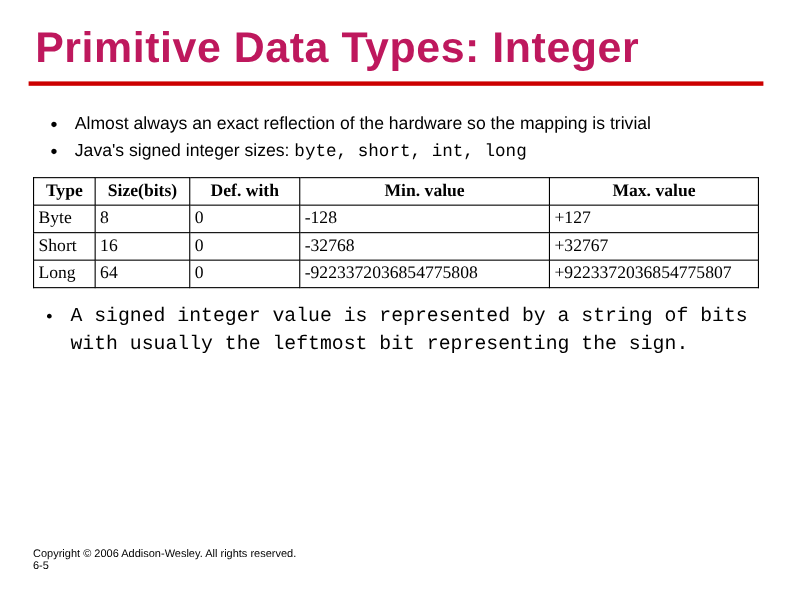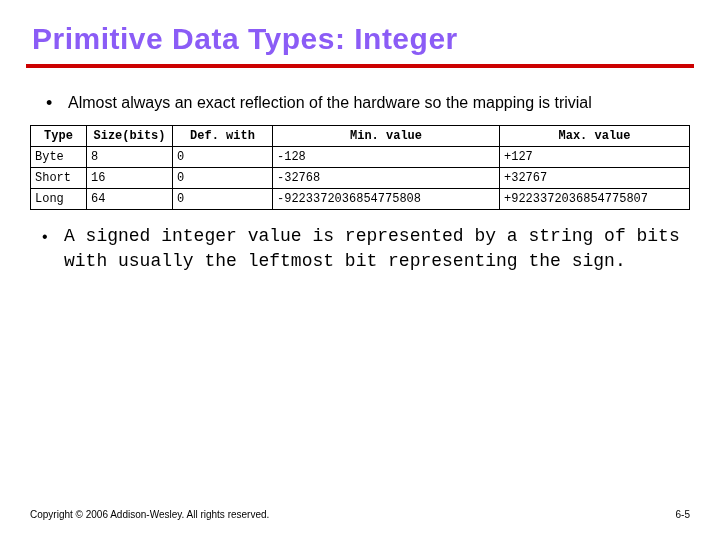--- a/index.html
+++ b/index.html
@@ -14,22 +14,22 @@
     box-sizing: border-box;
   }
   .slide {
     padding: 22px 30px 0 30px;
     box-sizing: border-box;
     width: 720px;
     height: 540px;
     position: relative;
   }
   .title {
-    color: #8b5cf6;
-    font-size: 30px;
+    color: #be185d;
+    font-size: 39px;
     font-weight: 600;
     letter-spacing: 0.5px;
     margin: 0 0 8px 2px;
   }
   .rule {
     height: 4px;
     background: #cc0000;
     margin: 0 -4px 24px -4px;
   }
   ul.bullets {
@@ -55,23 +55,23 @@
     font-family: "Courier New", Courier, monospace;
   }
   table.data {
     border-collapse: collapse;
     width: 100%;
     margin: 6px 0 14px 0;
     table-layout: fixed;
   }
   table.data th, table.data td {
     border: 1.5px solid #000;
-    font-size: 12px;
+    font-size: 16px;
     padding: 3px 4px;
-    font-family: Liberation Mono, monospace;
+    font-family: Liberation Serif, serif;
   }
   table.data th {
     font-weight: 700;
   }
   table.data td {
     font-weight: 500;
   }
   .col-type { width: 56px; }
   .col-size { width: 86px; }
   .col-def  { width: 100px; }
@@ -93,33 +93,37 @@
   }
   .footer {
     position: absolute;
     left: 30px;
     right: 30px;
     bottom: 20px;
     font-size: 10px;
     font-family: Arial, sans-serif;
     color: #000;
     display: flex;
-    justify-content: space-between;
+    justify-content: flex-end;
+    flex-direction: column;
   }
 </style>
 </head>
 <body>
 
 <div class="slide">
 
   <h1 class="title">Primitive Data Types: Integer</h1>
   <div class="rule"></div>
 
   <ul class="bullets">
     <li>Almost always an exact reflection of the hardware so the mapping is trivial</li>
+    <li>
+      <span>Java's signed integer sizes: </span><span class="mono">byte, short, int, long</span>
+    </li>
   </ul>
 
   <table class="data">
     <colgroup>
       <col class="col-type">
         <col class="col-size">
         <col class="col-def">
         <col class="col-min">
         <col class="col-max">
     </colgroup>

